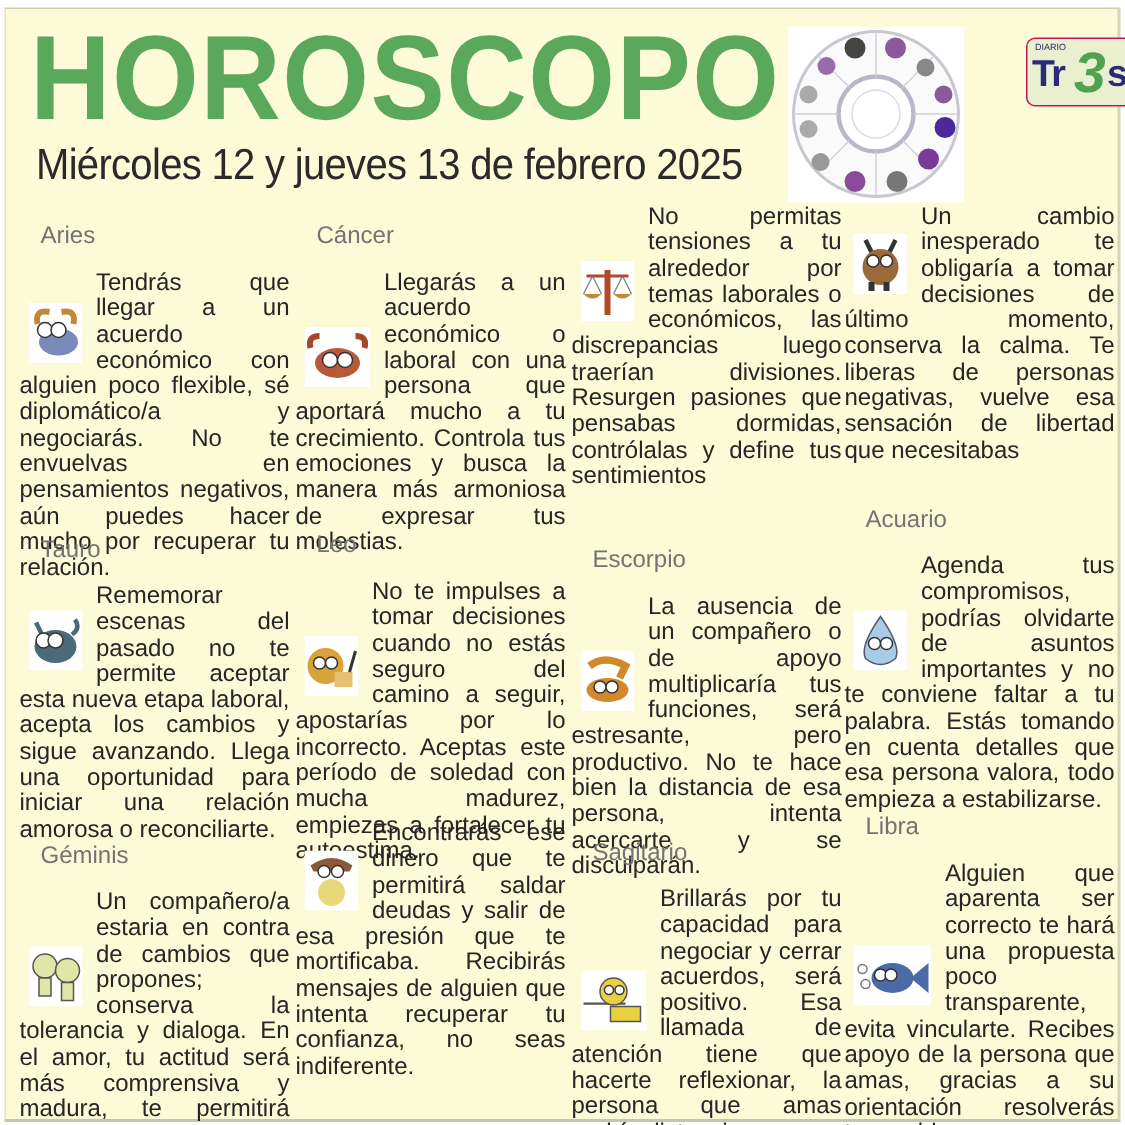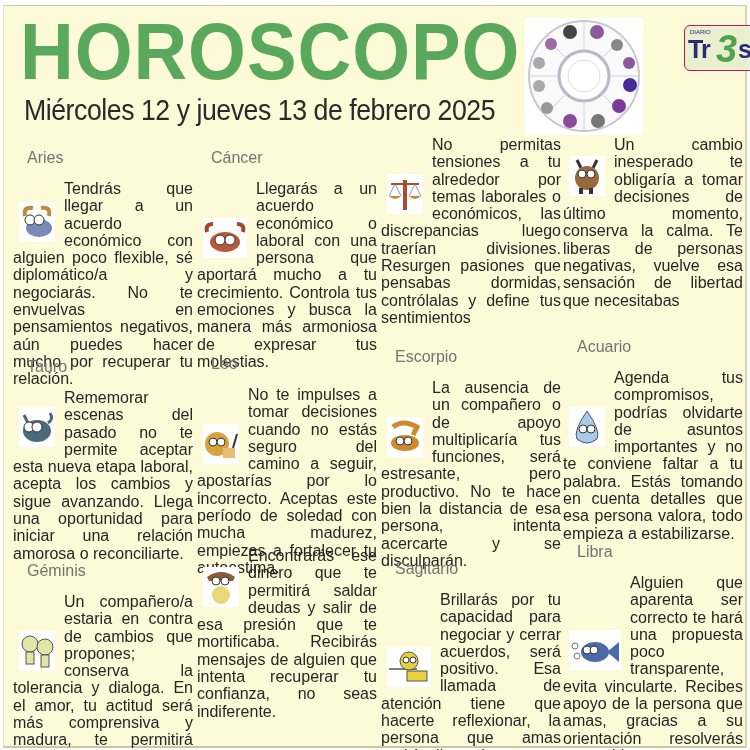--- a/index.html
+++ b/index.html
@@ -34,21 +34,21 @@
   .sign .icon { float: left; width: 36px; height: 40px; margin: 6px 9px 0 6px; }
   .sign .icon svg { width: 36px; height: 40px; }
 
   #sign-aries { left: 13px; top: 135px; }
   #sign-tauro { left: 13px; top: 344px; }
   #sign-geminis { left: 13px; top: 548px; }
   #sign-cancer { left: 197px; top: 135px; }
   #sign-leo { left: 197px; top: 341px; }
   #sign-virgo { left: 197px; top: 546px; }
   #sign-libra { left: 381px; top: 135px; }
-  #sign-escorpio { left: 381px; top: 334px; }
+  #sign-escorpio { left: 381px; top: 351px; }
   #sign-sagitario { left: 381px; top: 546px; }
   #sign-capricornio { left: 563px; top: 135px; }
   #sign-acuario { left: 563px; top: 324px; }
   #sign-piscis { left: 563px; top: 529px; }
 </style>
 </head>
 <body>
 
 <div class="page">
   <div class="title">HOROSCOPO</div>

